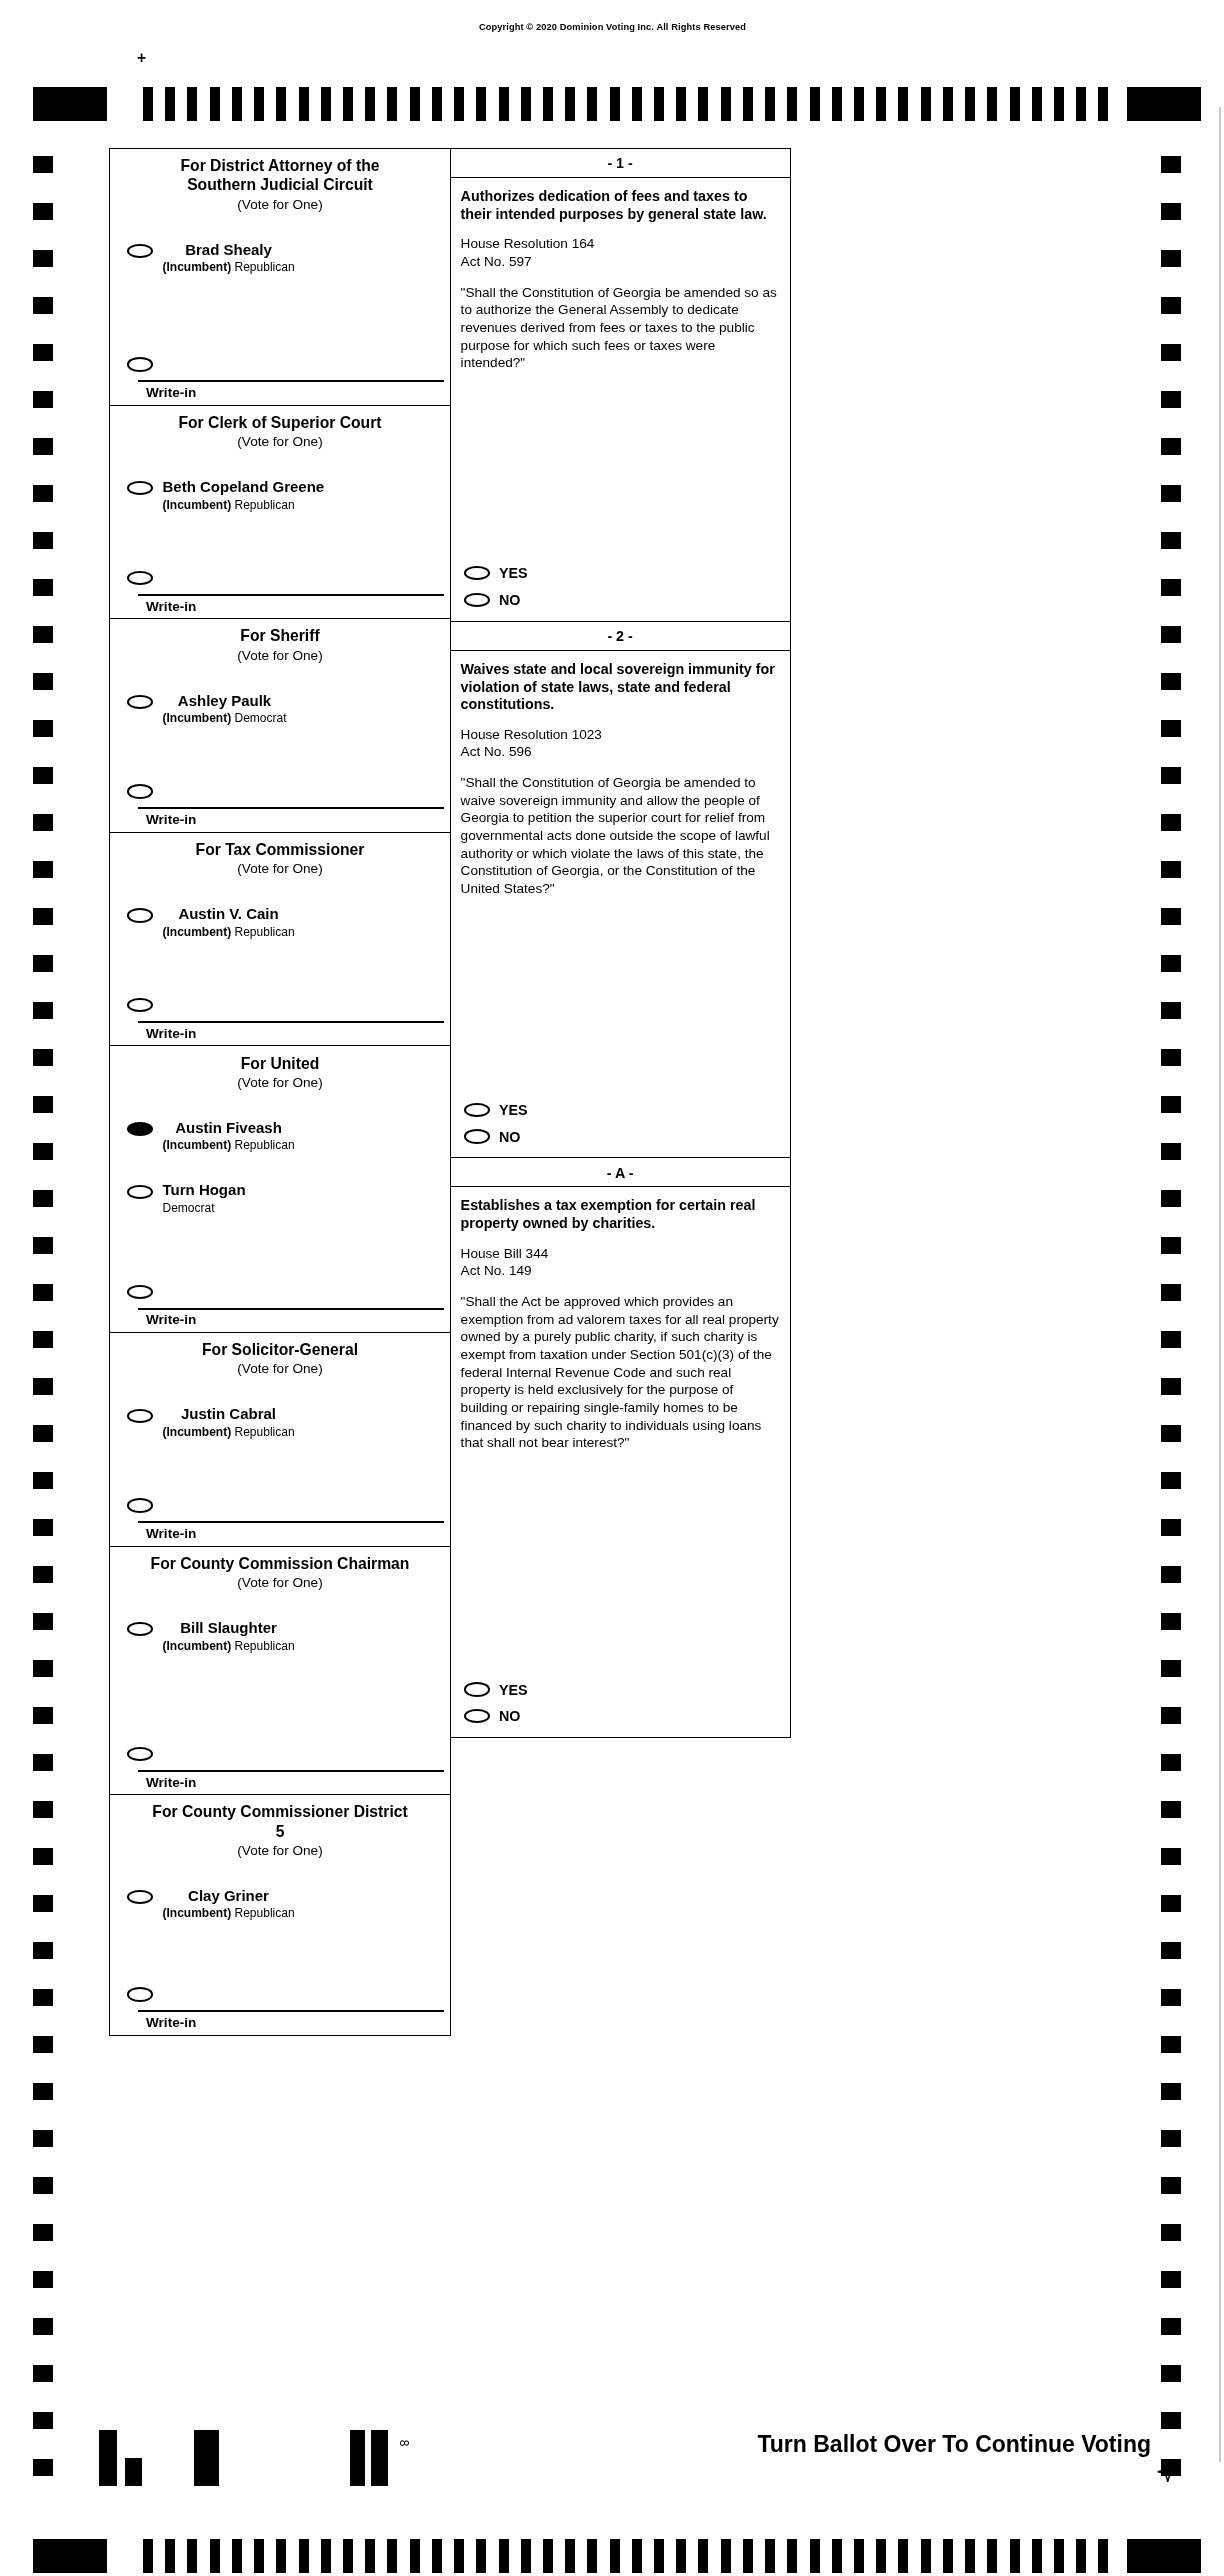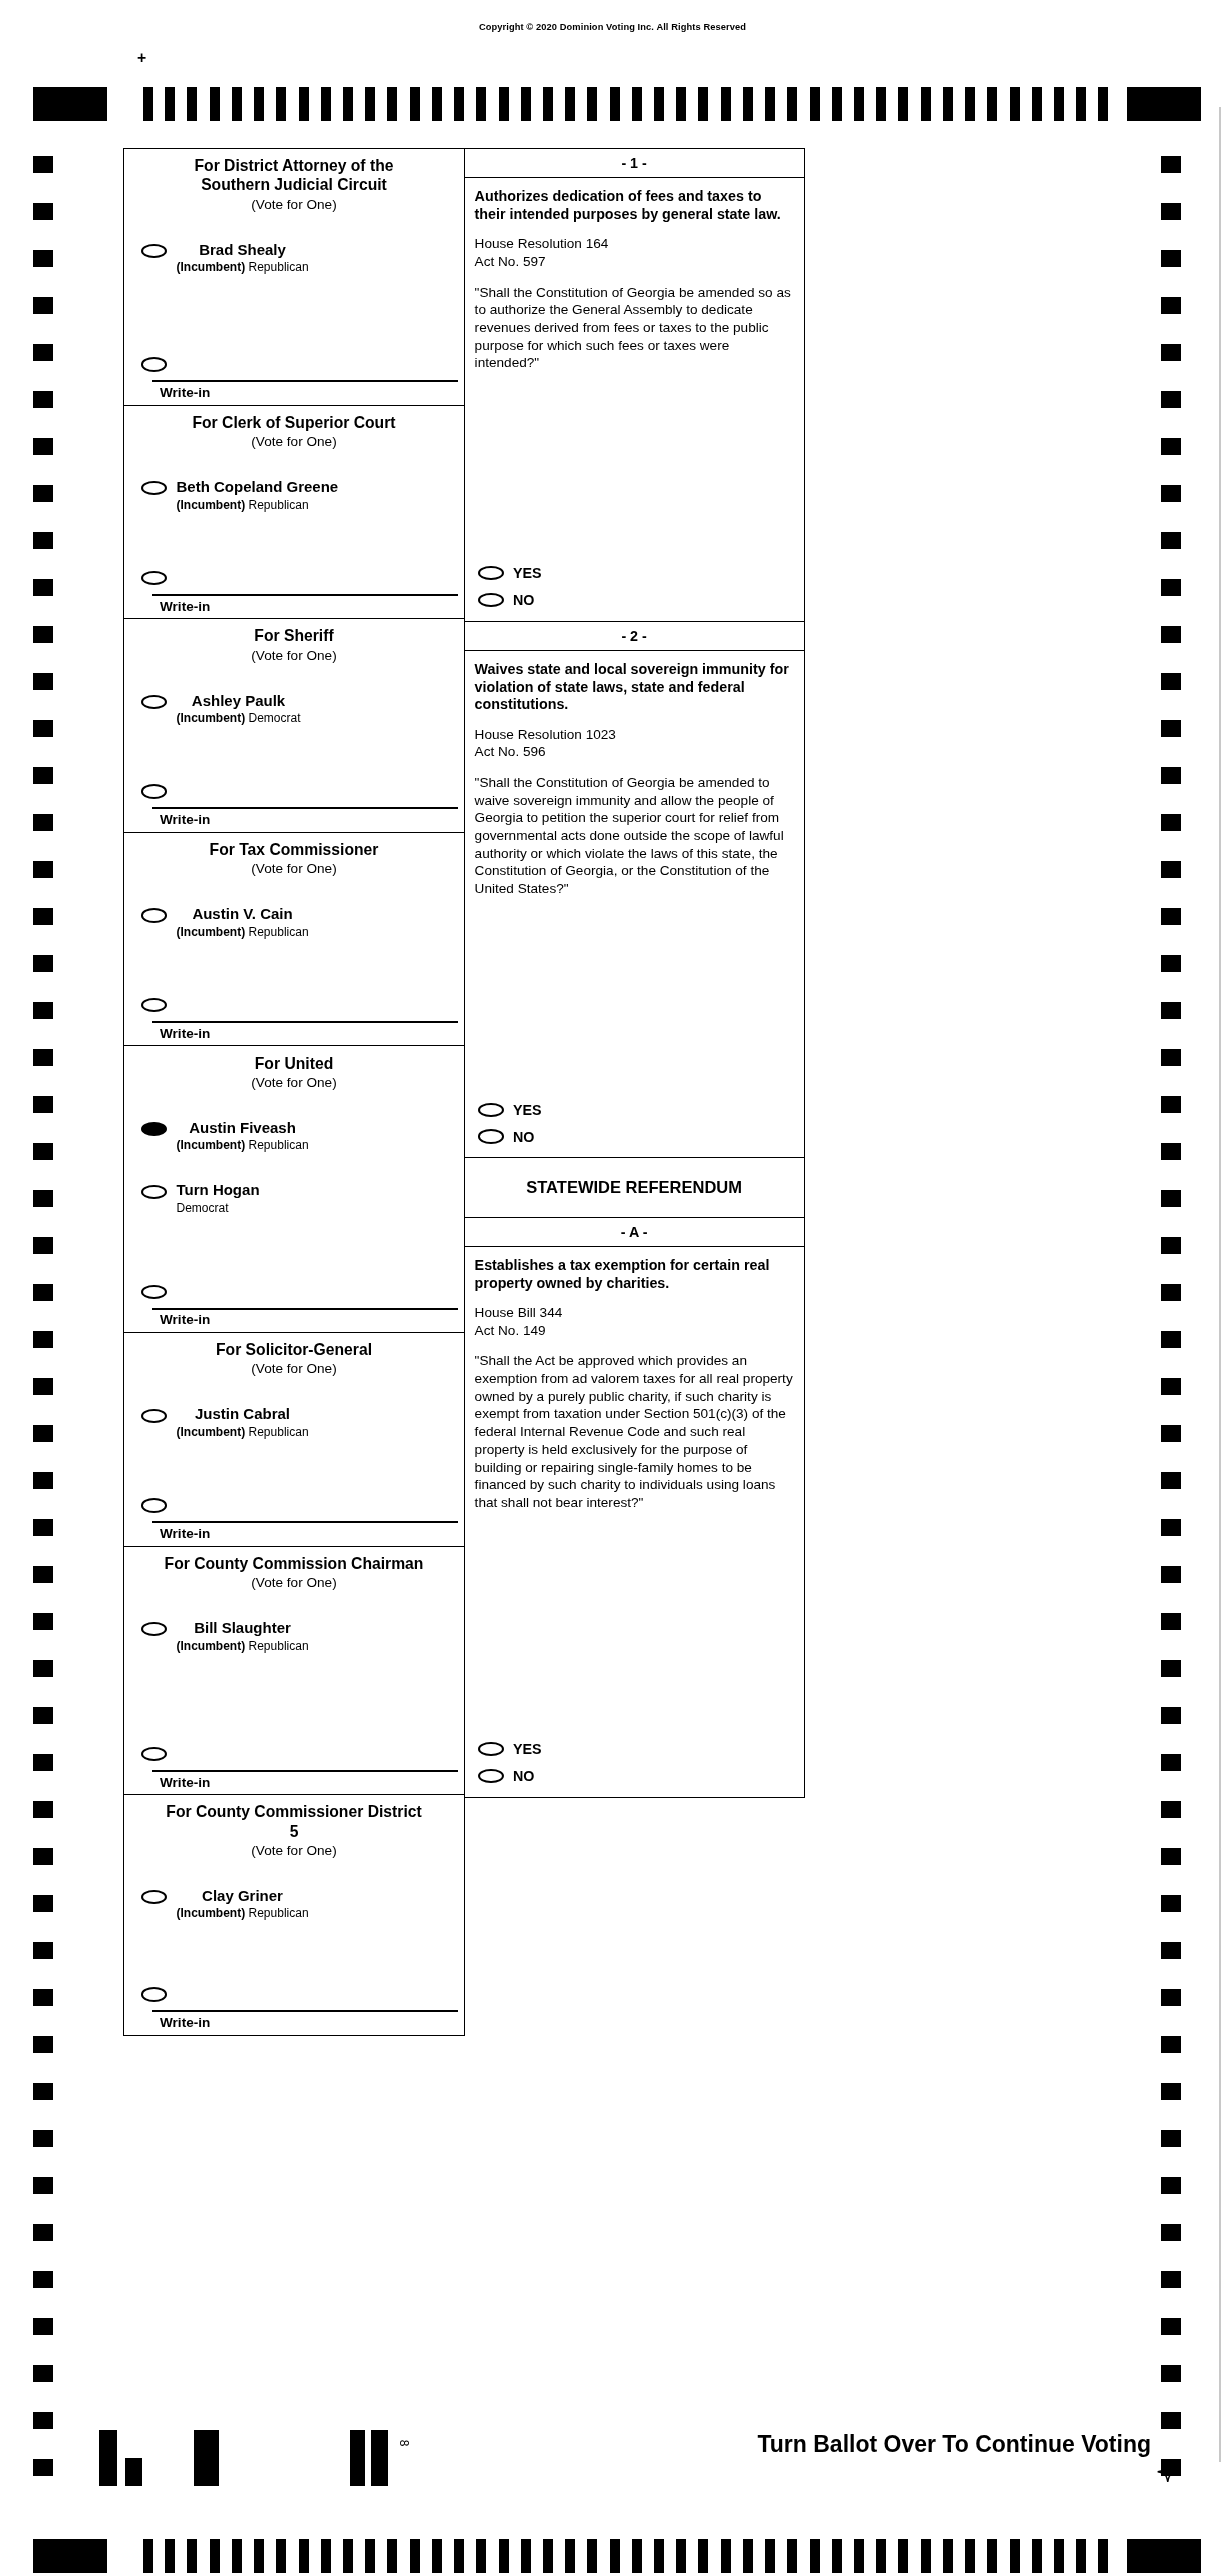--- a/index.html
+++ b/index.html
@@ -19,21 +19,21 @@
   .block{width:74px;background:#000;}
   .bars{flex:1;display:flex;justify-content:space-between;margin:0 18.6px 0 36px;}
   .bar{width:10px;background:#000;}
   .timing-col{position:absolute;top:156px;display:flex;flex-direction:column;gap:30px;}
   #timing-left{left:33px;}
   #timing-right{left:1161px;}
   .sq{width:20px;height:17px;background:#000;}
   .scan-edge{position:absolute;right:3.6px;top:107px;height:2355px;width:2.1px;background:#c8c8c8;}
 
   
-  .content{position:absolute;left:123px;top:148px;display:flex;align-items:flex-start;}
+  .content{position:absolute;left:109px;top:148px;display:flex;align-items:flex-start;}
   .left-col{width:342px;}
   .right-col{width:341px;margin-left:-1.4px;}
   .box{border:1.4px solid #000;background:#fff;box-sizing:border-box;display:flex;flex-direction:column;}
   .box + .box{margin-top:-1.4px;}
 
   
   .contest-title{font-weight:bold;font-size:15.7px;text-align:center;padding:7.2px 39px 0;line-height:1.22;}
   .vote-for{font-size:13.6px;text-align:center;padding-top:2.1px;}
   .cand-row{display:flex;align-items:flex-start;margin:30px 0 0 16.5px;}
   .oval{width:26px;height:14.3px;border:2.1px solid #000;border-radius:50%;flex:0 0 auto;
@@ -414,23 +414,20 @@
           <div class="opt-row">
             <div class="oval"></div>
             <div class="opt-label">YES</div>
           </div>
           <div class="opt-row">
             <div class="oval"></div>
             <div class="opt-label">NO</div>
           </div>
         </div>
       </div>
-      <div class="box hdr-box" style="min-height: 61px;">
-        <div class="hdr-text">STATEWIDE REFERENDUM</div>
-      </div>
       <div class="box" style="min-height: 581px;">
         <div class="m-num">- A -</div>
         <div class="m-summary">Establishes a tax exemption for certain real property owned by charities.</div>
         <div class="m-refs">
           <div>House Bill 344</div>
           <div>Act No. 149</div>
         </div>
         <div class="m-question">"Shall the Act be approved which provides an exemption from ad valorem taxes for all real property owned by a purely public charity, if such charity is exempt from taxation under Section 501(c)(3) of the federal Internal Revenue Code and such real property is held exclusively for the purpose of building or repairing single-family homes to be financed by such charity to individuals using loans that shall not bear interest?"</div>
         <div class="m-options">
           <div class="opt-row">

